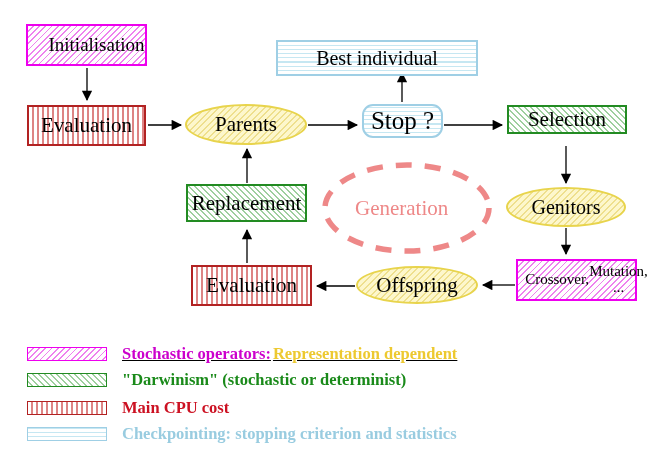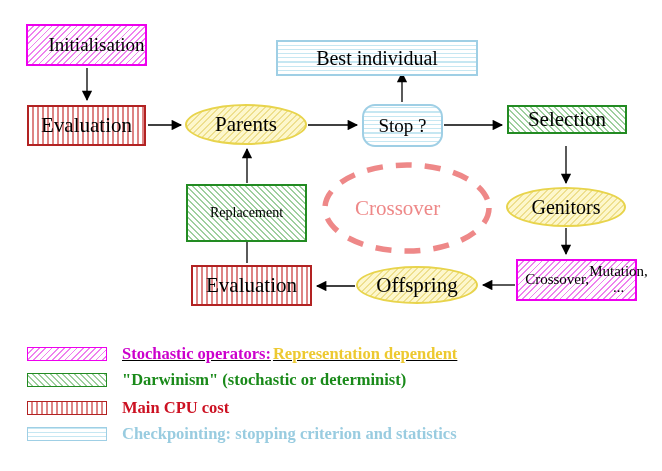--- a/index.html
+++ b/index.html
@@ -123,27 +123,27 @@
   </svg>
 
   <div class="node hatch-magenta" style="left:26px; top:24px; width:121px; height:42px; font-size:19px;">Initialisation</div>
 
   <div class="node hatch-red" style="left:27px; top:105px; width:119px; height:41px; font-size:21px;">Evaluation</div>
 
   <div class="node ellipse" style="left:185px; top:104px; width:122px; height:41px; font-size:21px;">Parents</div>
 
   <div class="node hatch-cyan" style="left:276px; top:40px; width:202px; height:36px; font-size:20px;">Best individual</div>
 
-  <div class="node hatch-cyan rounded" style="left:362px; top:104px; width:81px; height:43px; font-size:19px;border-radius:13px;">Stop ?</div>
+  <div class="node hatch-cyan rounded" style="left:362px; top:104px; width:81px; height:34px; font-size:25px;">Stop ?</div>
 
   <div class="node hatch-green" style="left:507px; top:105px; width:120px; height:29px; font-size:21px;">Selection</div>
 
-  <div class="node hatch-green" style="left:186px; top:184px; width:121px; height:58px; font-size:14px;">Replacement</div>
+  <div class="node hatch-green" style="left:186px; top:184px; width:121px; height:38px; font-size:21px;">Replacement</div>
 
-  <div class="generation-label" style="left:355px; top:196px;">Crossover</div>
+  <div class="generation-label" style="left:355px; top:196px;">Generation</div>
 
   <div class="node ellipse" style="left:506px; top:187px; width:120px; height:40px; font-size:20px;">Genitors</div>
 
   <div class="node hatch-magenta" style="left:516px; top:259px; width:121px; height:42px; font-size:15px; flex-direction:row;">
     <div>Crossover,</div>
     <div>Mutation, ...</div>
   </div>
 
   <div class="node hatch-red" style="left:191px; top:265px; width:121px; height:41px; font-size:21px;">Evaluation</div>
 

